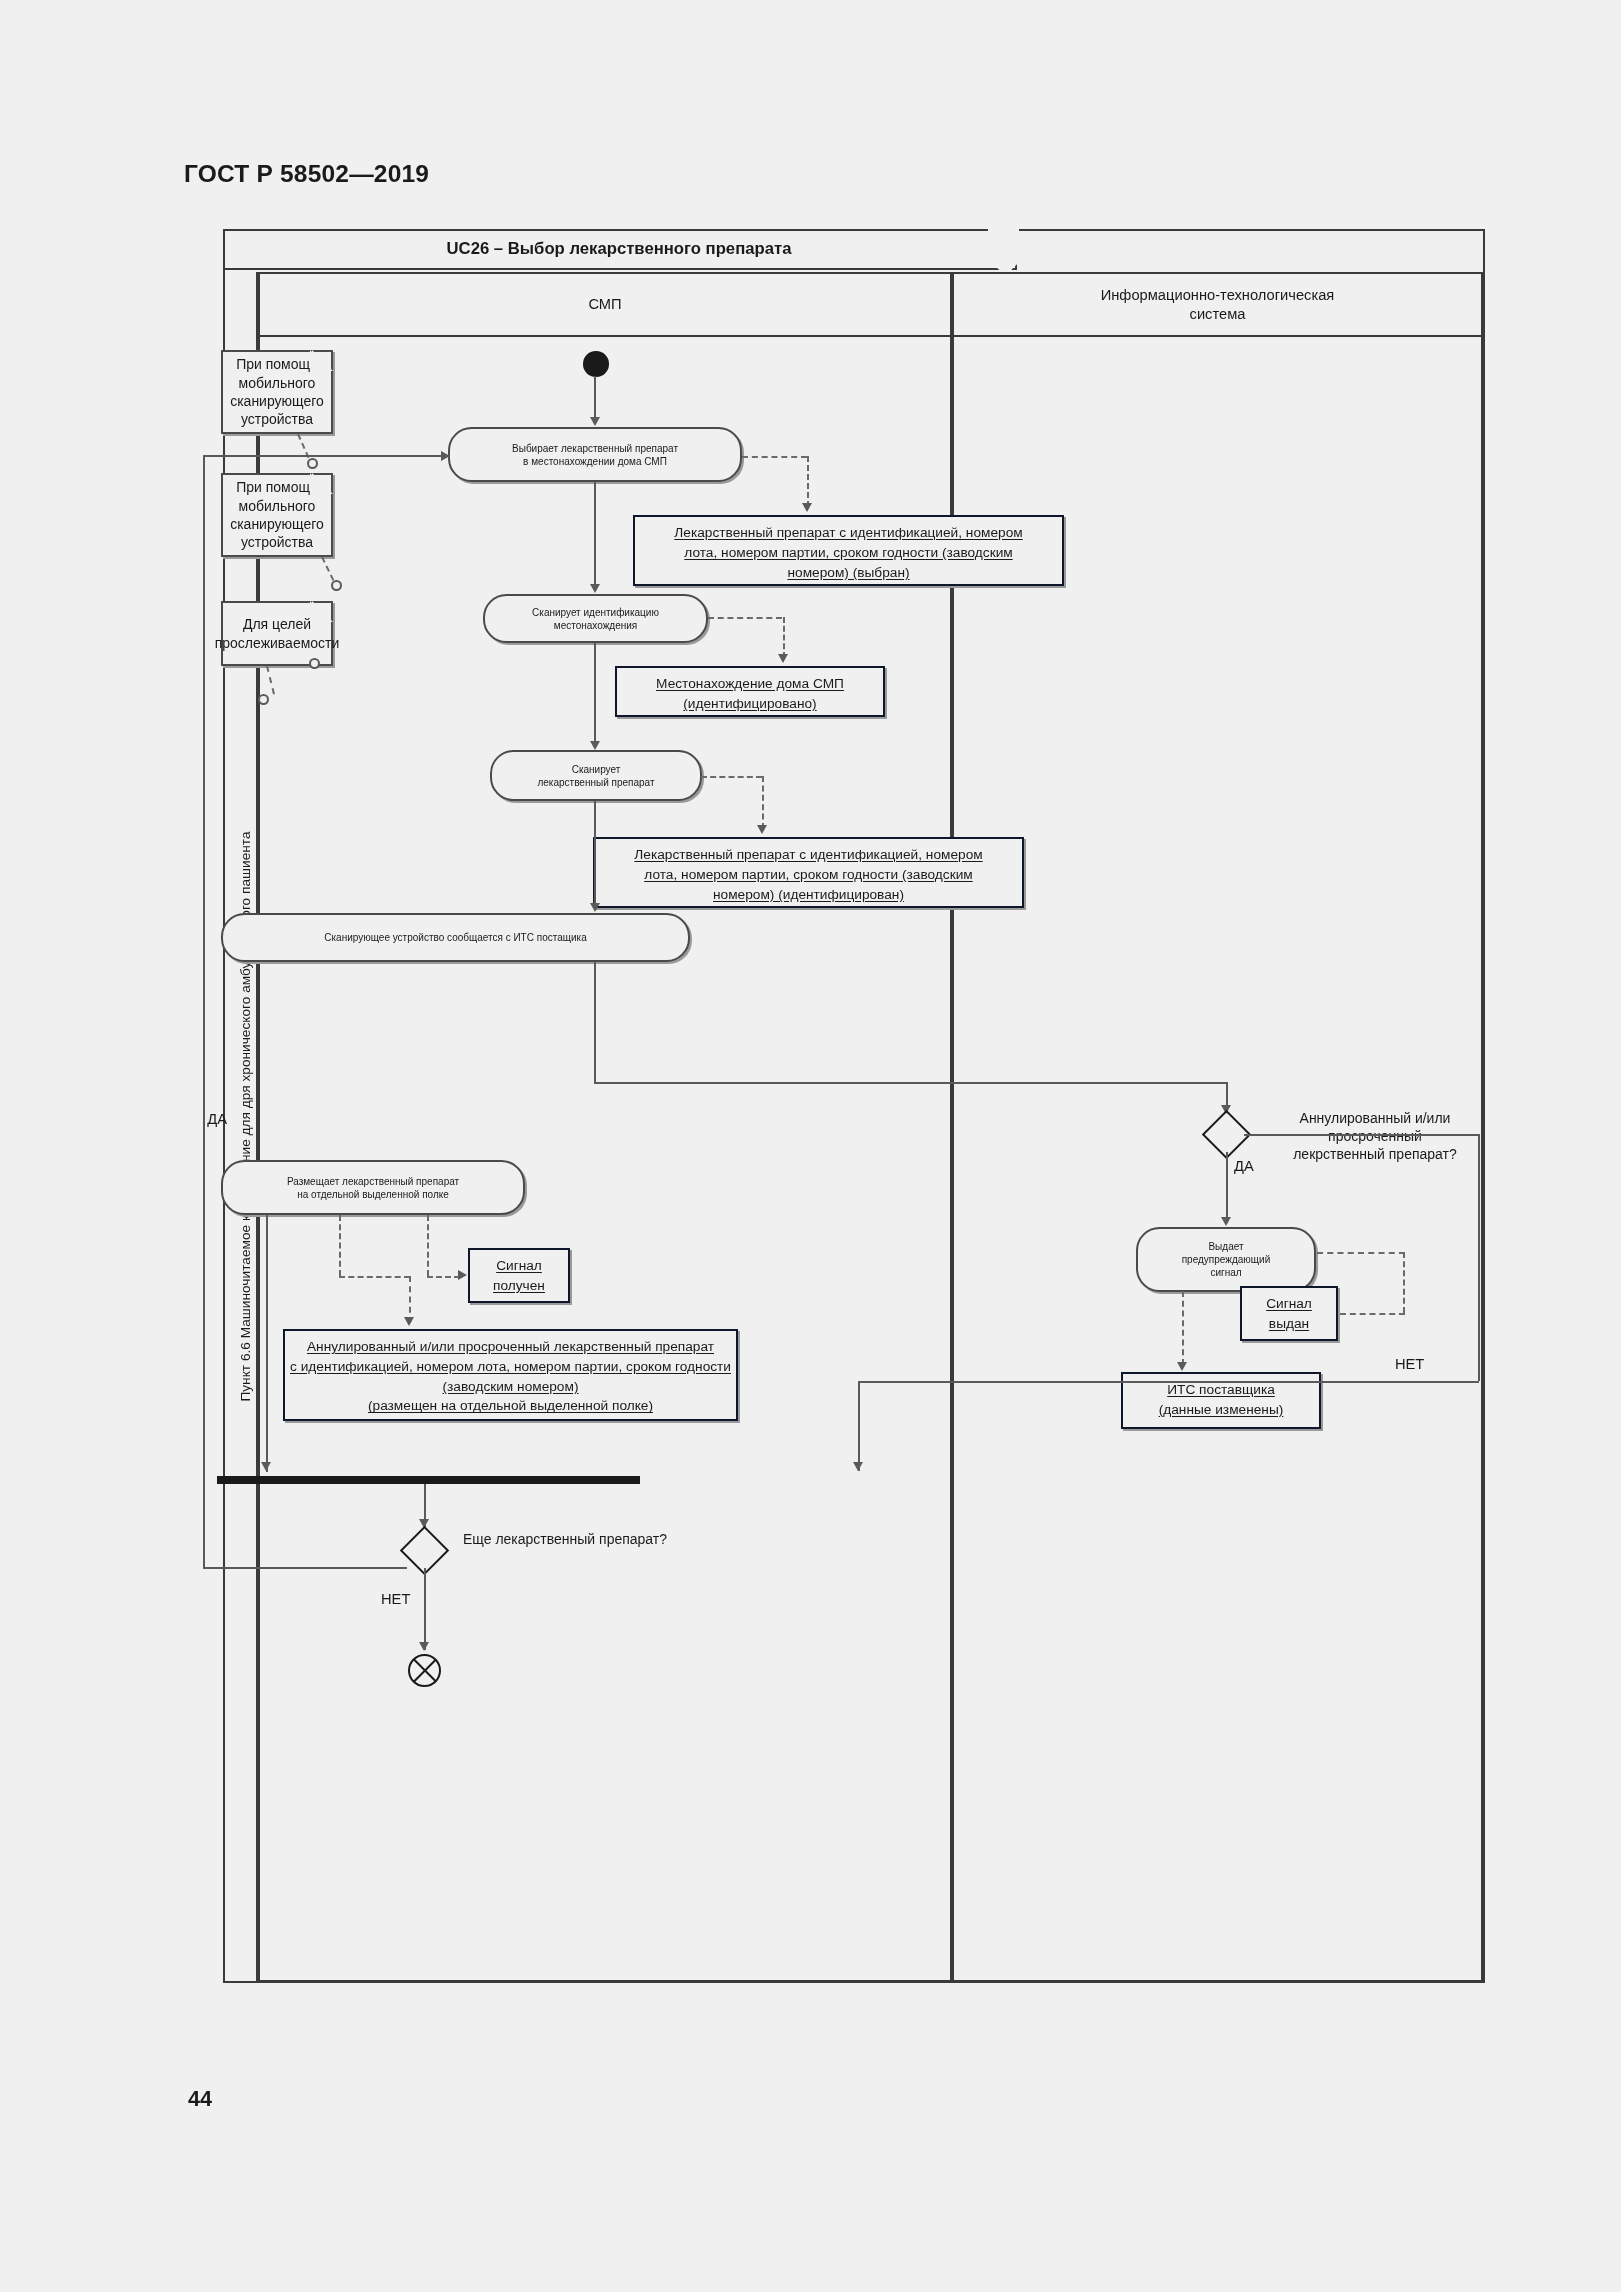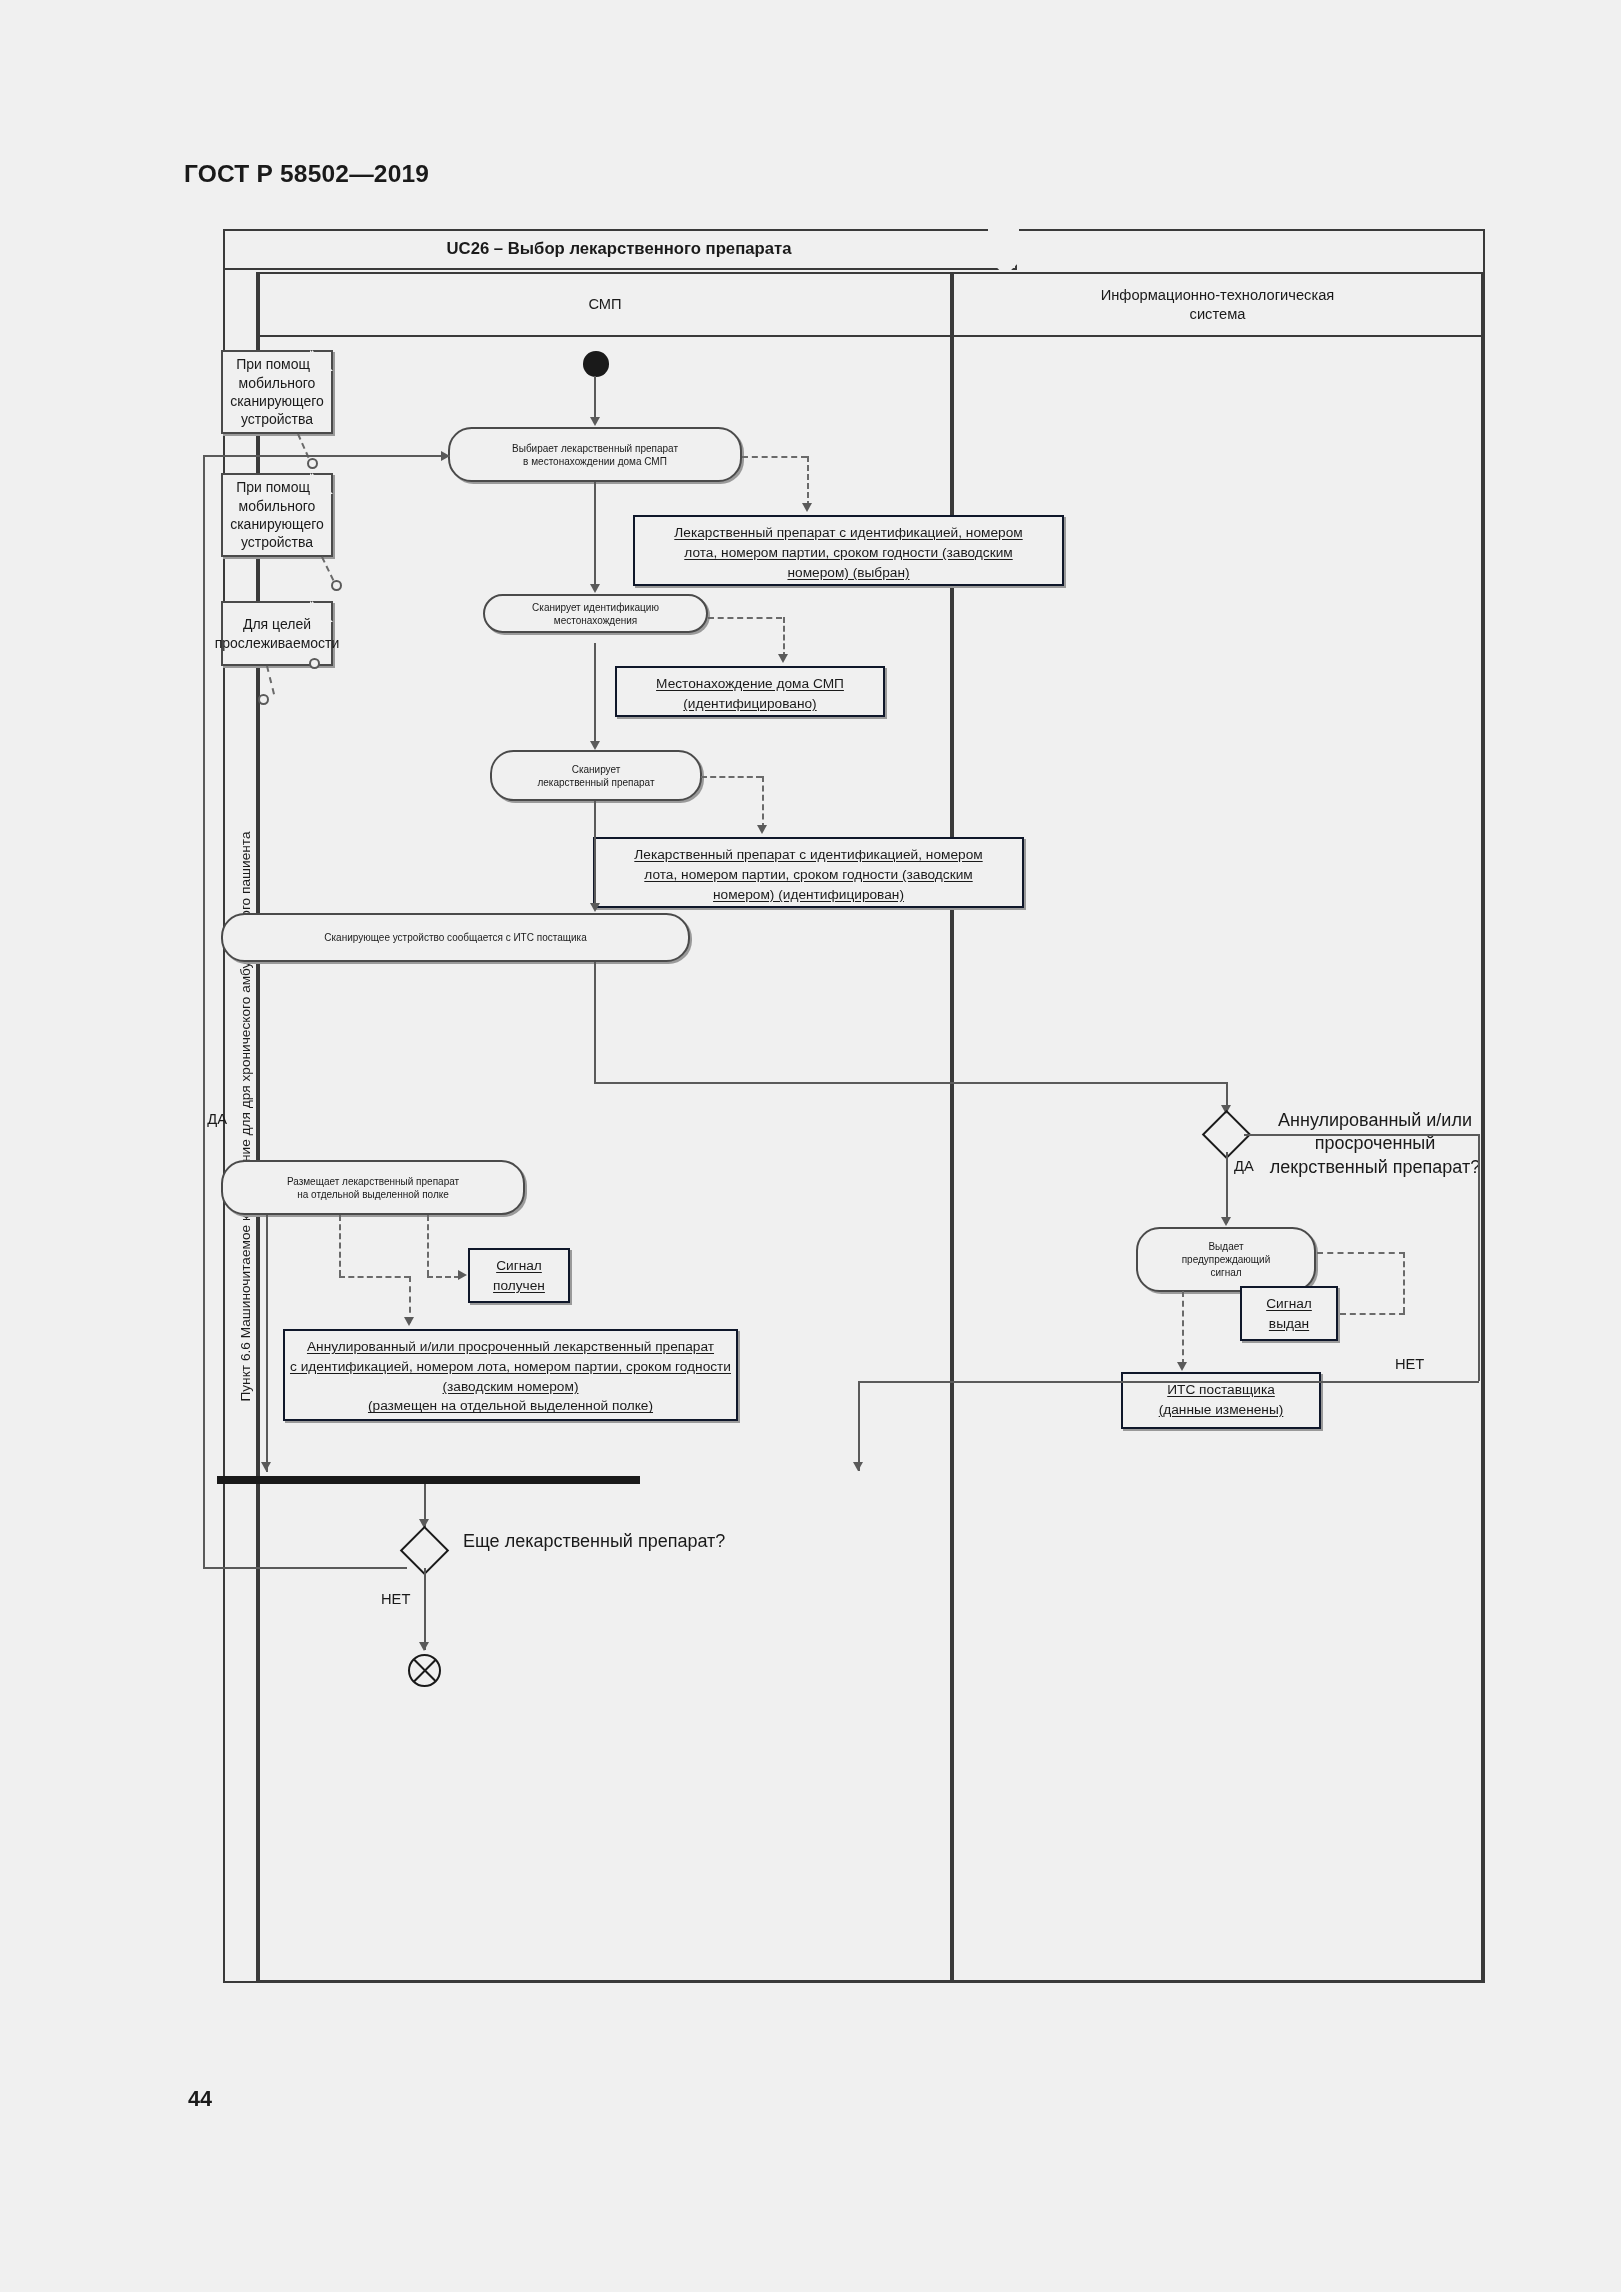--- a/index.html
+++ b/index.html
@@ -153,21 +153,21 @@
   .arrow-l{
     position:absolute; width:0;height:0;
     border-top:5.9px solid transparent; border-bottom:5.9px solid transparent;
     border-right:9.8px solid #5a5a5a;
   }
   .anchor-o{
     position:absolute; width:10.8px;height:10.8px;border-radius:50%;
     border:2px solid #5a5a5a; box-sizing:border-box; background:#f0f0f0;
   }
   .glabel{
-    position:absolute; font-size:18px; white-space:pre;
+    position:absolute; font-size:14px; white-space:pre;
   }
   .guard{ position:absolute; font-size:14.7px; }
 </style>
 </head>
 <body>
 
 <div id="gost-header">ГОСТ Р 58502—2019</div>
 <div id="page-number">44</div>
 
 <div id="diagram">
@@ -209,21 +209,21 @@
   <div class="ln ln-v" style="left:371px; top:253px; height:108px;"></div>
   <div class="arrow-d" style="left:367px; top:355px;"></div>
 
   <div class="note" style="left:-2px; top:121px; width:112px; height:84px; white-space:pre-line;">При помощи
 мобильного
 сканирующего
 устройства<div class="note-fold"></div></div>
   <div class="dash-v" style="left:74px; top:205px; height:25.5px; transform:rotate(-24deg); transform-origin:top;"></div>
   <div class="anchor-o" style="left:84px; top:229px;"></div>
 
-  <div class="action" style="left:260px; top:365px; width:225px; height:39px; white-space:pre-line;">Сканирует идентификацию
+  <div class="action" style="left:260px; top:365px; width:225px; height:49px; white-space:pre-line;">Сканирует идентификацию
 местонахождения</div>
 
   <div class="dash-h" style="left:485px; top:388px; width:74px;"></div>
   <div class="dash-v" style="left:560px; top:388px; height:41px;"></div>
   <div class="arrow-d" style="left:555px; top:425px;"></div>
 
   <div class="objnode" style="left:392px; top:437px; width:270px; height:51px;">
     <div style="width:100%">
       <span>Местонахождение дома СМП</span><br>
       <span>(идентифицировано)</span>

